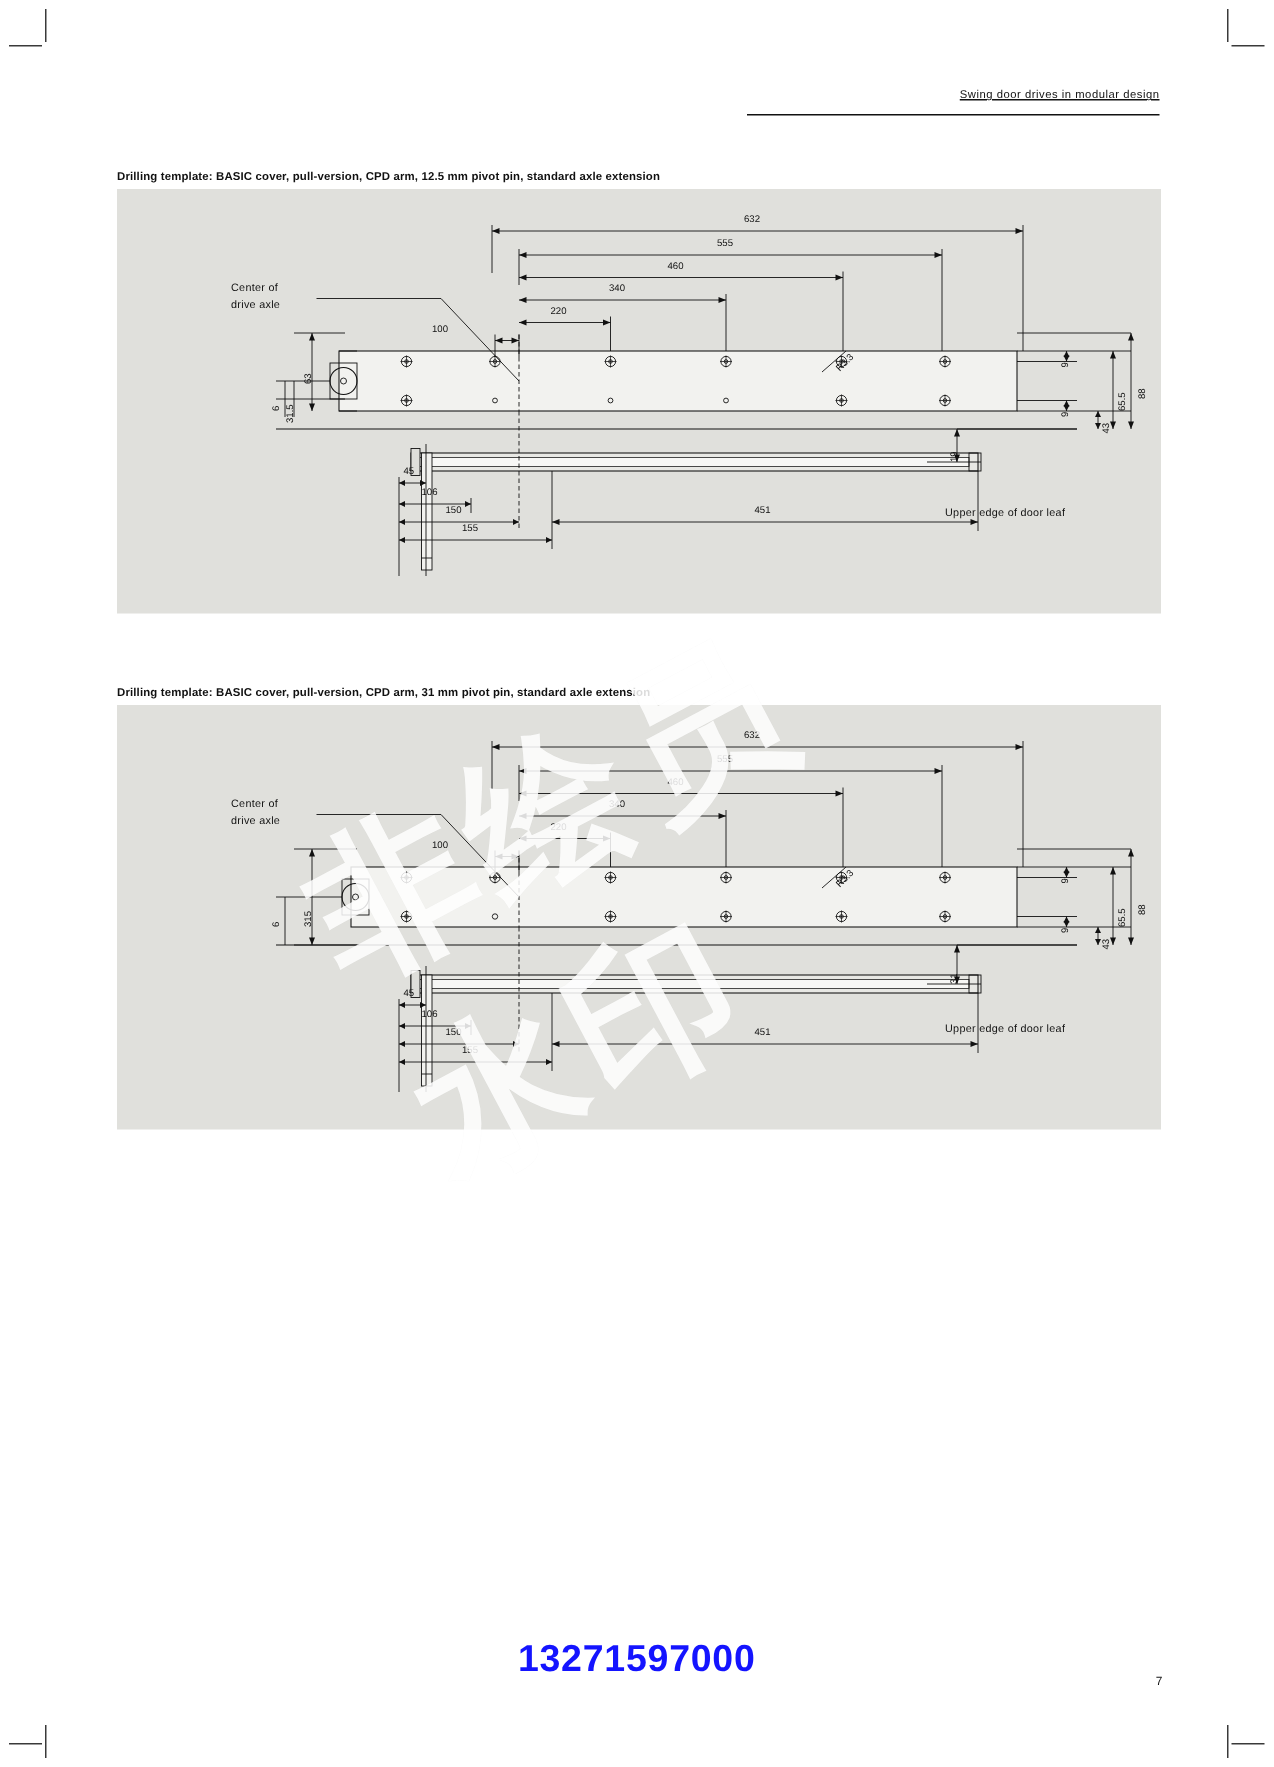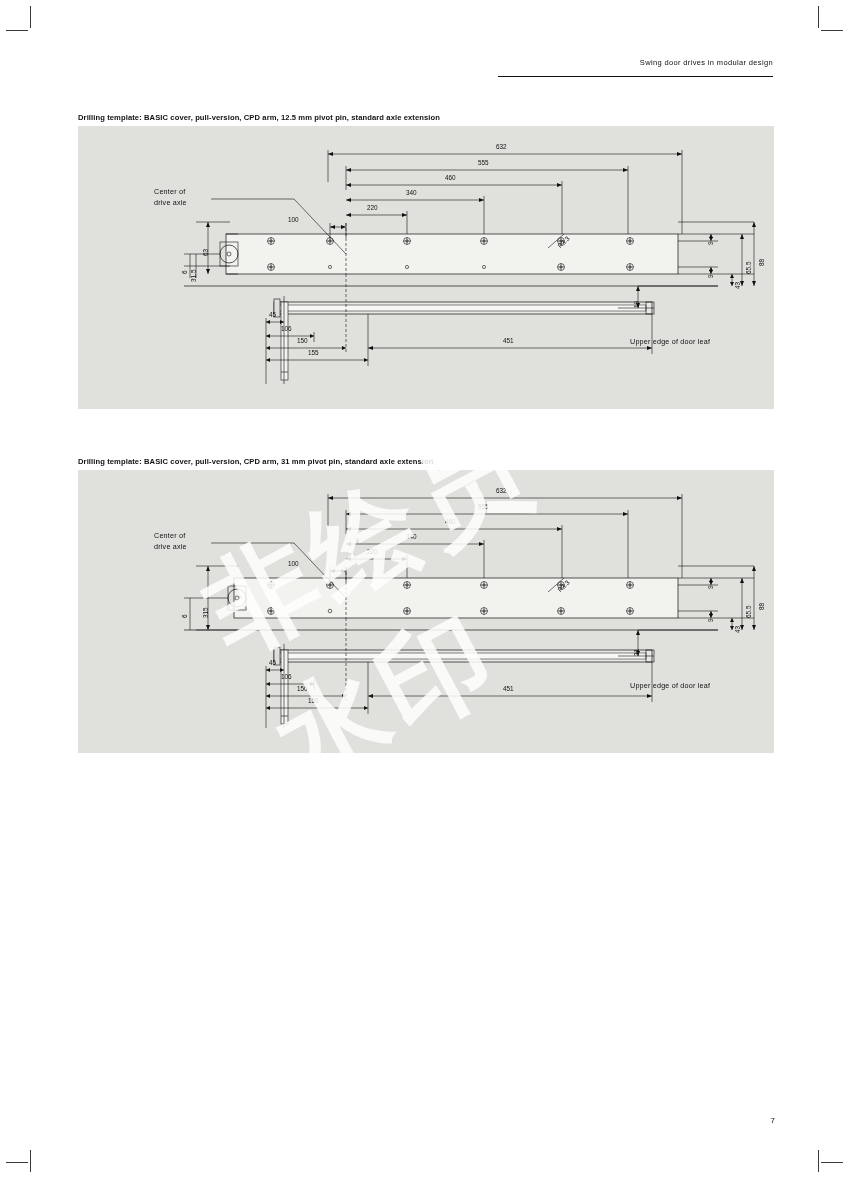--- a/index.html
+++ b/index.html
@@ -19,21 +19,21 @@
   .crop.h { height:1px; width:22px; }
 
   
   .header-rule {
     position:absolute; left:498px; top:76px; width:275px; height:1px;
     background:#111;
   }
   .header-title {
     position:absolute; left:498px; top:58px; width:275px;
     text-align:right;
-    font-size:7.5px; letter-spacing:0.35px; color:#111;
+    font-size:7.5px; letter-spacing:0.35px; color:#111;text-decoration:underline;
   }
 
   
   .caption {
     position:absolute;
     font-size:7.6px; font-weight:bold; letter-spacing:0.1px; color:#111;
   }
 
   
   .panel {
@@ -499,16 +499,17 @@
       <div class="lbl" style="left:230px; top:228px;">155</div>
       <div class="lbl" style="left:425px; top:216px;">451</div>
 
       <div class="lbl rot45" style="left:479px; top:119px;">R3.3</div>
     </div>
   </div>
 
   <div class="watermark">非绘员水印</div>
 
   <div class="stamp">
+    <div class="l2">13271597000</div>
   </div>
 
   <div class="pageno">7</div>
 </div>
 
 </body></html>

